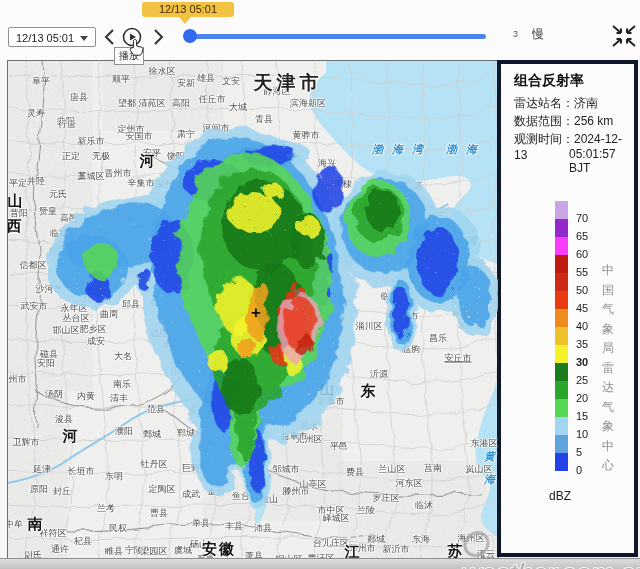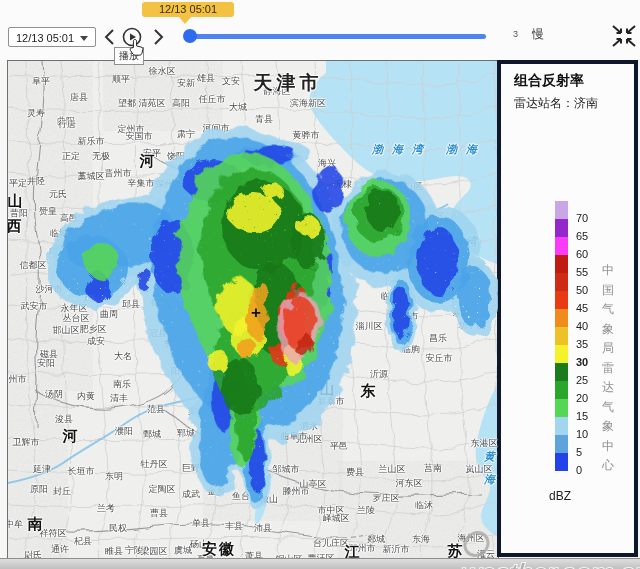--- a/index.html
+++ b/index.html
@@ -250,21 +250,21 @@
         <div class="lab " style="left: 410px; top: 177px;">东营区</div>
         <div class="lab " style="left: 405px; top: 209px;">广饶</div>
         <div class="lab " style="left: 423px; top: 228px;">寿光市</div>
         <div class="lab " style="left: 386px; top: 235px;">临淄区</div>
         <div class="lab " style="left: 397px; top: 255px;">青州市</div>
         <div class="lab " style="left: 458px; top: 230px;">昌邑市</div>
         <div class="lab " style="left: 458px; top: 252px;">寒亭区</div>
         <div class="lab " style="left: 464px; top: 264px;">坊子区</div>
         <div class="lab " style="left: 430px; top: 277px;">昌乐</div>
         <div class="lab " style="left: 403px; top: 288px;">临朐</div>
-        <div class="lab " style="left: 431px; top: 297px;">安丘市</div>
+        <div class="lab " style="left: 450px; top: 297px; text-decoration: underline;">安丘市</div>
         <div class="lab " style="left: 371px; top: 313px;">沂源</div>
         <div class="lab " style="left: 361px; top: 265px;">淄川区</div>
         <div class="lab " style="left: 196px; top: 197px;">武城</div>
         <div class="lab " style="left: 186px; top: 208px;">平原</div>
         <div class="lab " style="left: 170px; top: 245px;">临清市</div>
         <div class="lab " style="left: 173px; top: 283px;">东昌府区</div>
         <div class="lab " style="left: 172px; top: 310px;">阳谷</div>
         <div class="lab " style="left: 286px; top: 309px;">泰山区</div>
         <div class="lab " style="left: 283px; top: 328px;">岱岳区</div>
         <div class="lab " style="left: 323px; top: 340px;">新泰市</div>
@@ -460,20 +460,29 @@
 
     <div class="station-cross" id="cross" style="left: 248px; top: 253px;">+</div>
   </div>
 
   <div class="panel">
     <div class="panel-title">组合反射率</div>
 
     <div class="fld" style="top:31px;">
       <span>雷达站名：</span><b>济南</b>
     </div>
+    <div class="fld" style="top:49px;">
+      <span>数据范围：</span><b>256 km</b>
+    </div>
+    <div class="fld" style="top:67px;">
+      <span>观测时间：</span><b>2024-12-13</b>
+    </div>
+    <div class="fld" style="top:83px;left:68px;">
+      <b>05:01:57 BJT</b>
+    </div>
 
     <div id="cbar"></div>
     <div class="cbar-unit">dBZ</div>
     <div id="vtext">
         <div class="vchar" style="top: 198px;">中</div>
         <div class="vchar" style="top: 217.5px;">国</div>
         <div class="vchar" style="top: 237px;">气</div>
         <div class="vchar" style="top: 256.5px;">象</div>
         <div class="vchar" style="top: 276px;">局</div>
         <div class="vchar" style="top: 295.5px;">雷</div>

